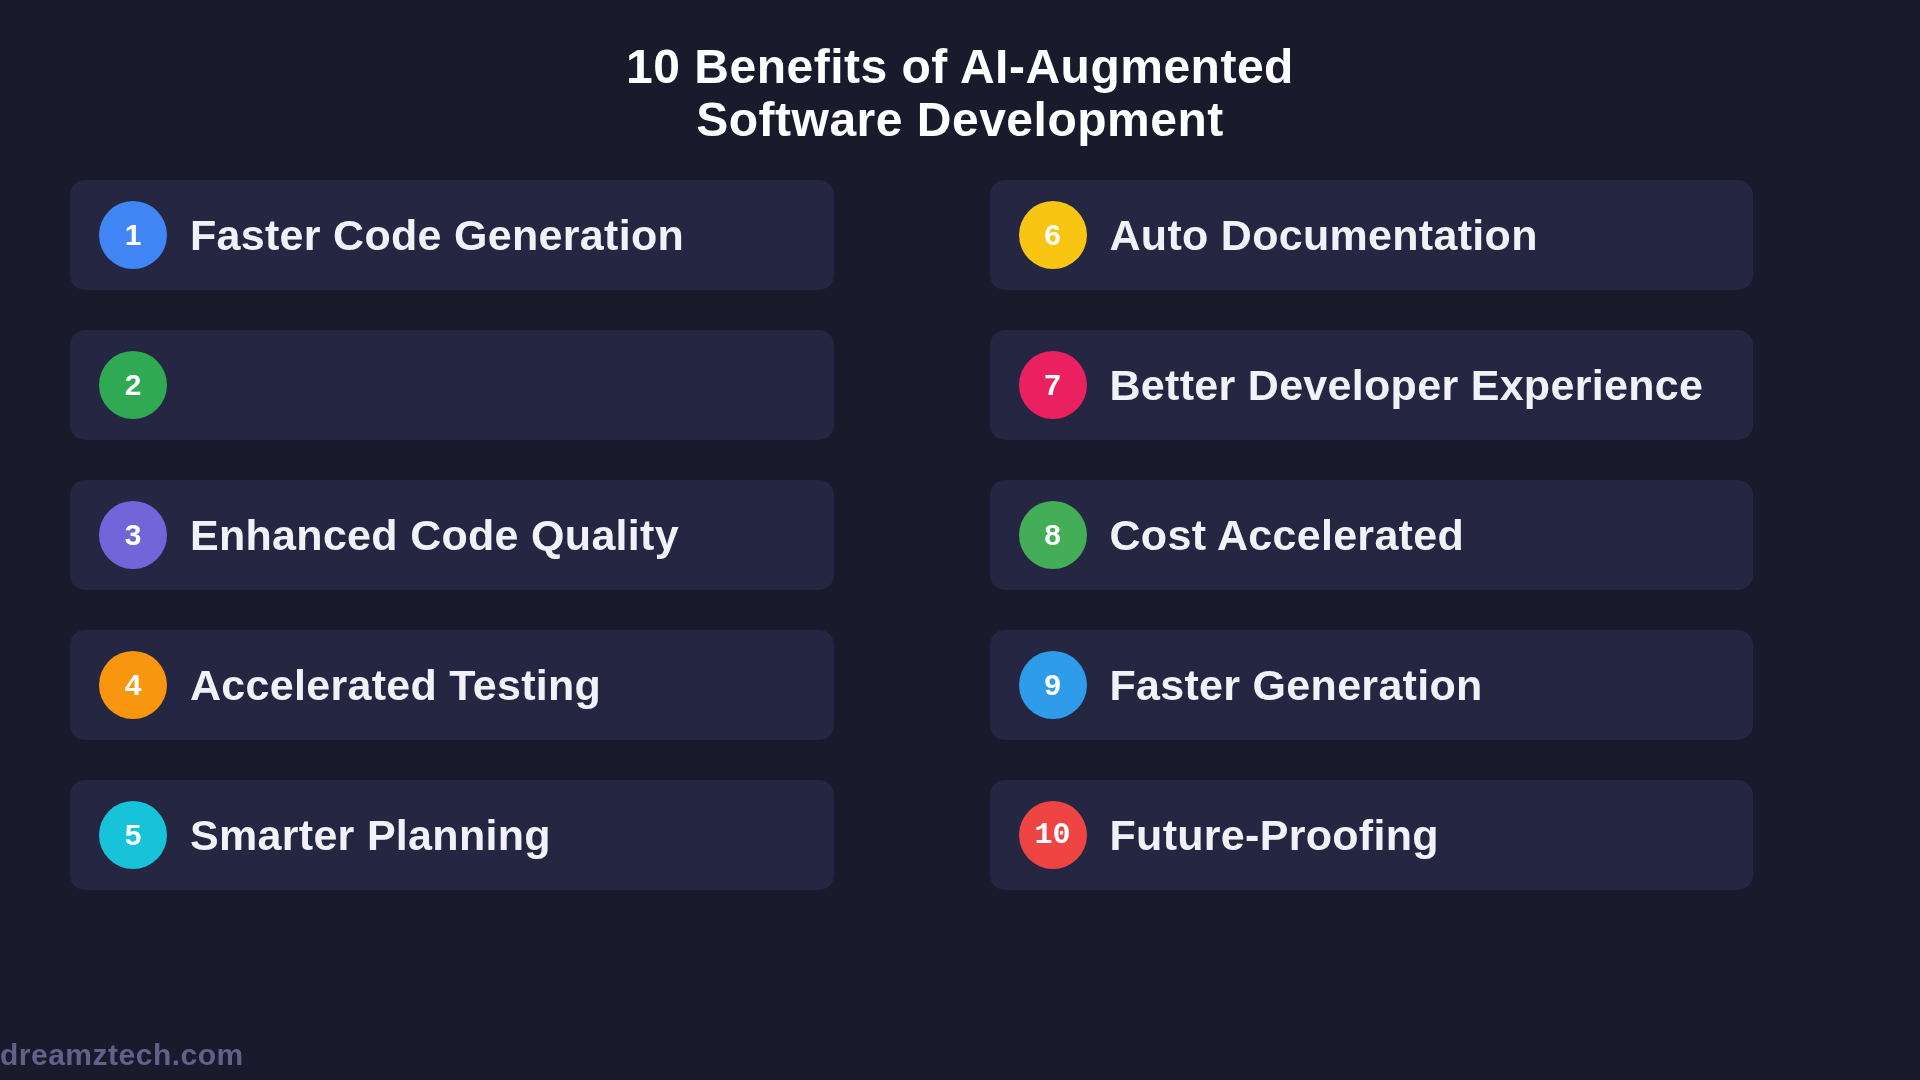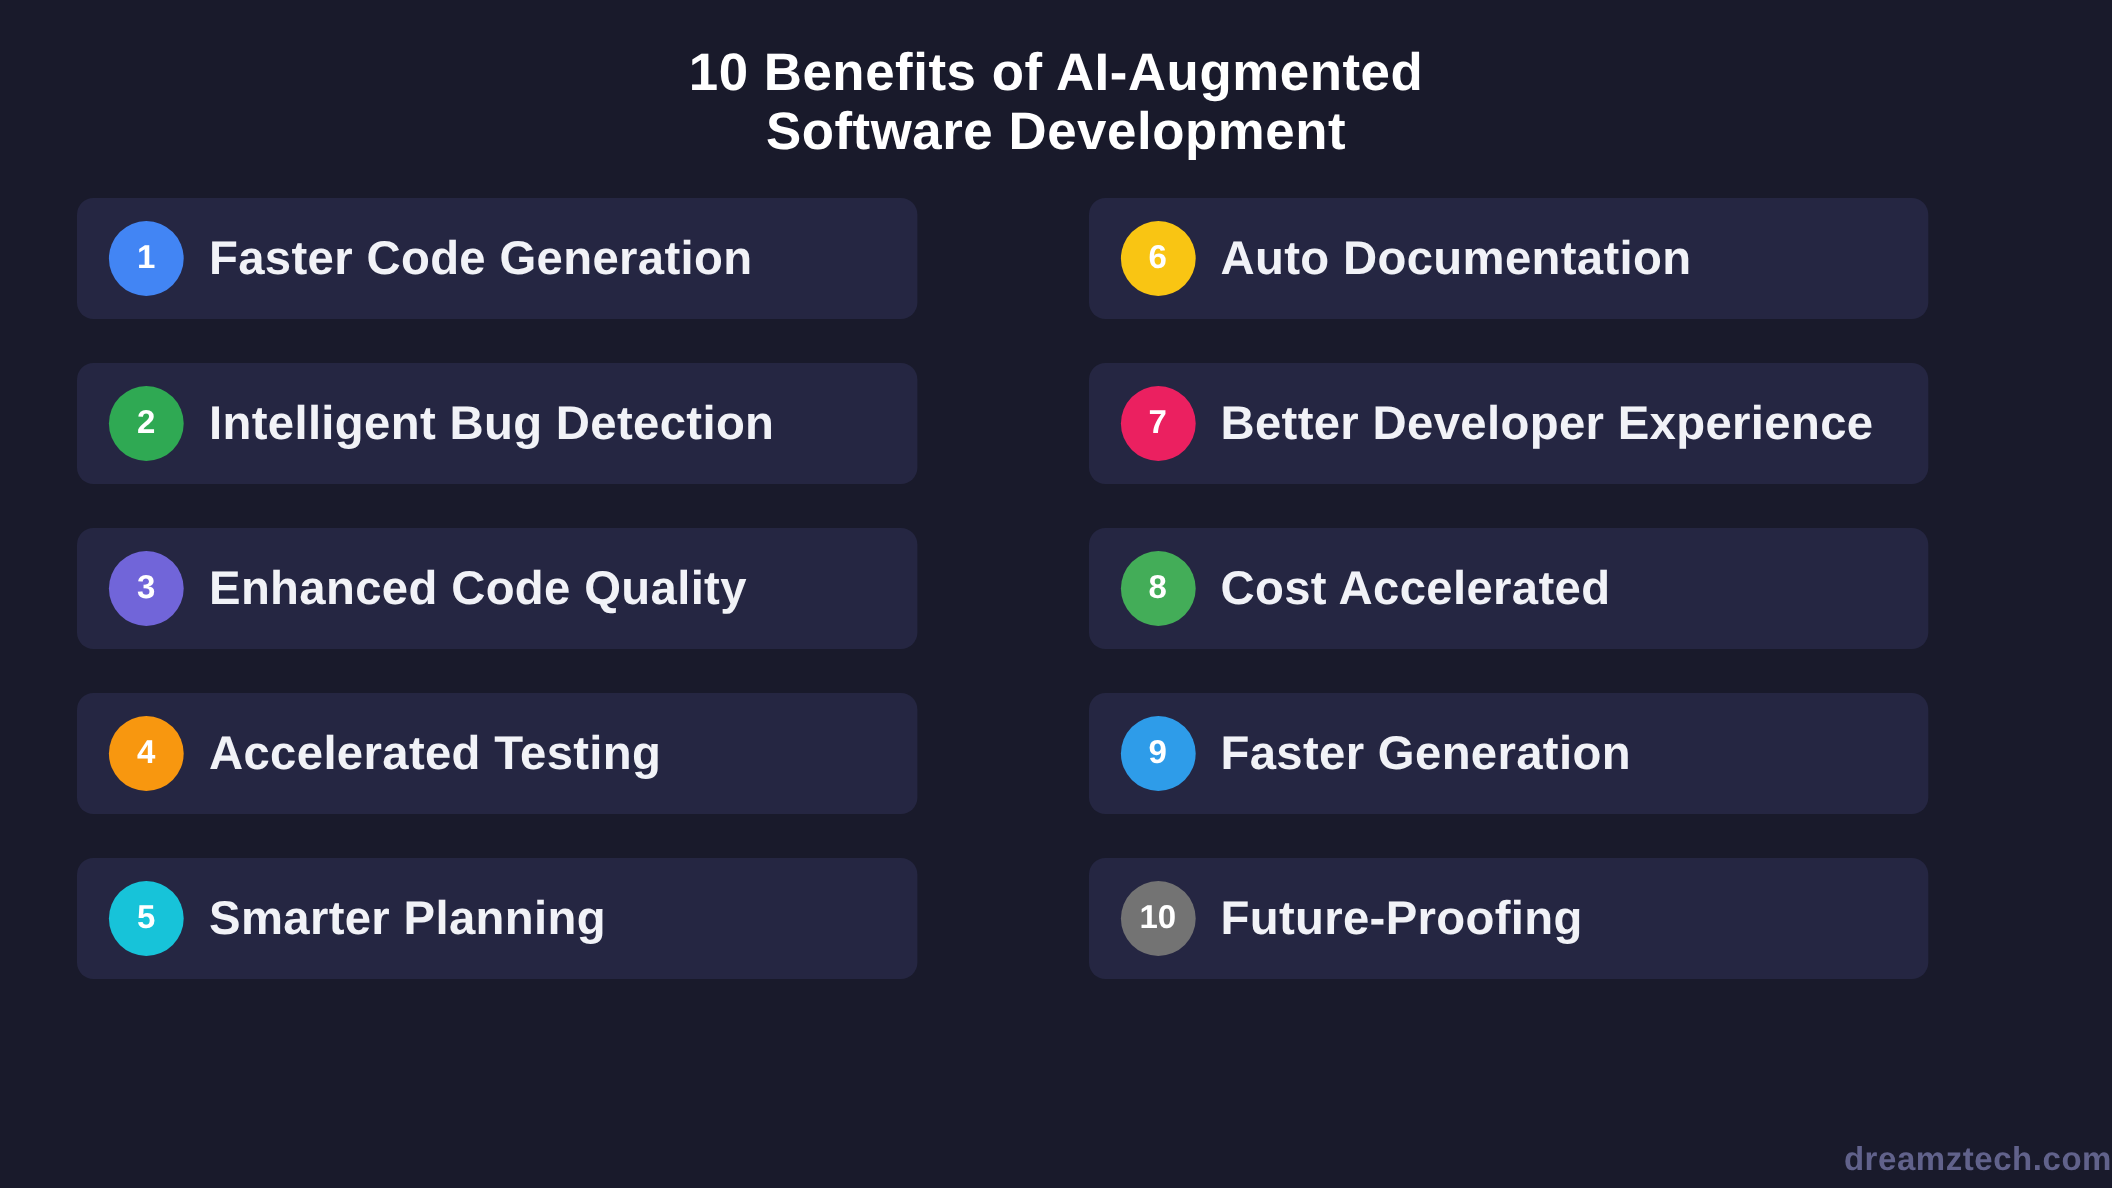--- a/index.html
+++ b/index.html
@@ -63,21 +63,21 @@
     color: #f1f2f7;
     font-size: 43px;
     font-weight: 700;
     letter-spacing: 0.3px;
   }
   .footer {
     position: absolute;
     bottom: 8px;
     left: 0;
     width: 100%;
-    text-align: right;
+    text-align: left;
     color: #61628b;
     font-size: 30px;
     font-weight: 700;
     letter-spacing: 0.5px;
   }
 </style>
 </head>
 <body>
 
 <div class="title">
@@ -88,21 +88,20 @@
 <div class="columns">
   <div class="col">
 
     <div class="card">
       <div class="badge" style="background-color: rgb(66, 133, 244);">1</div>
       <div class="label">Faster Code Generation</div>
     </div>
 
     <div class="card">
       <div class="badge" style="background-color: rgb(47, 169, 83);">2</div>
-      <div class="label">Intelligent Bug Detection</div>
     </div>
 
     <div class="card">
       <div class="badge" style="background-color: rgb(113, 101, 217);">3</div>
       <div class="label">Enhanced Code Quality</div>
     </div>
 
     <div class="card">
       <div class="badge" style="background-color: rgb(248, 151, 15);">4</div>
       <div class="label">Accelerated Testing</div>
@@ -130,20 +129,20 @@
       <div class="badge" style="background-color: rgb(67, 173, 88);">8</div>
       <div class="label">Cost Accelerated</div>
     </div>
 
     <div class="card">
       <div class="badge" style="background-color: rgb(46, 156, 233);">9</div>
       <div class="label">Faster Generation</div>
     </div>
 
     <div class="card">
-      <div class="badge" style="background-color: #737373;">10</div>
+      <div class="badge" style="background-color: #ef4444; font-family: Liberation Mono, monospace;">10</div>
       <div class="label">Future-Proofing</div>
     </div>
 
   </div>
 </div>
 
 <div class="footer">dreamztech.com</div>
 
 </body></html>

